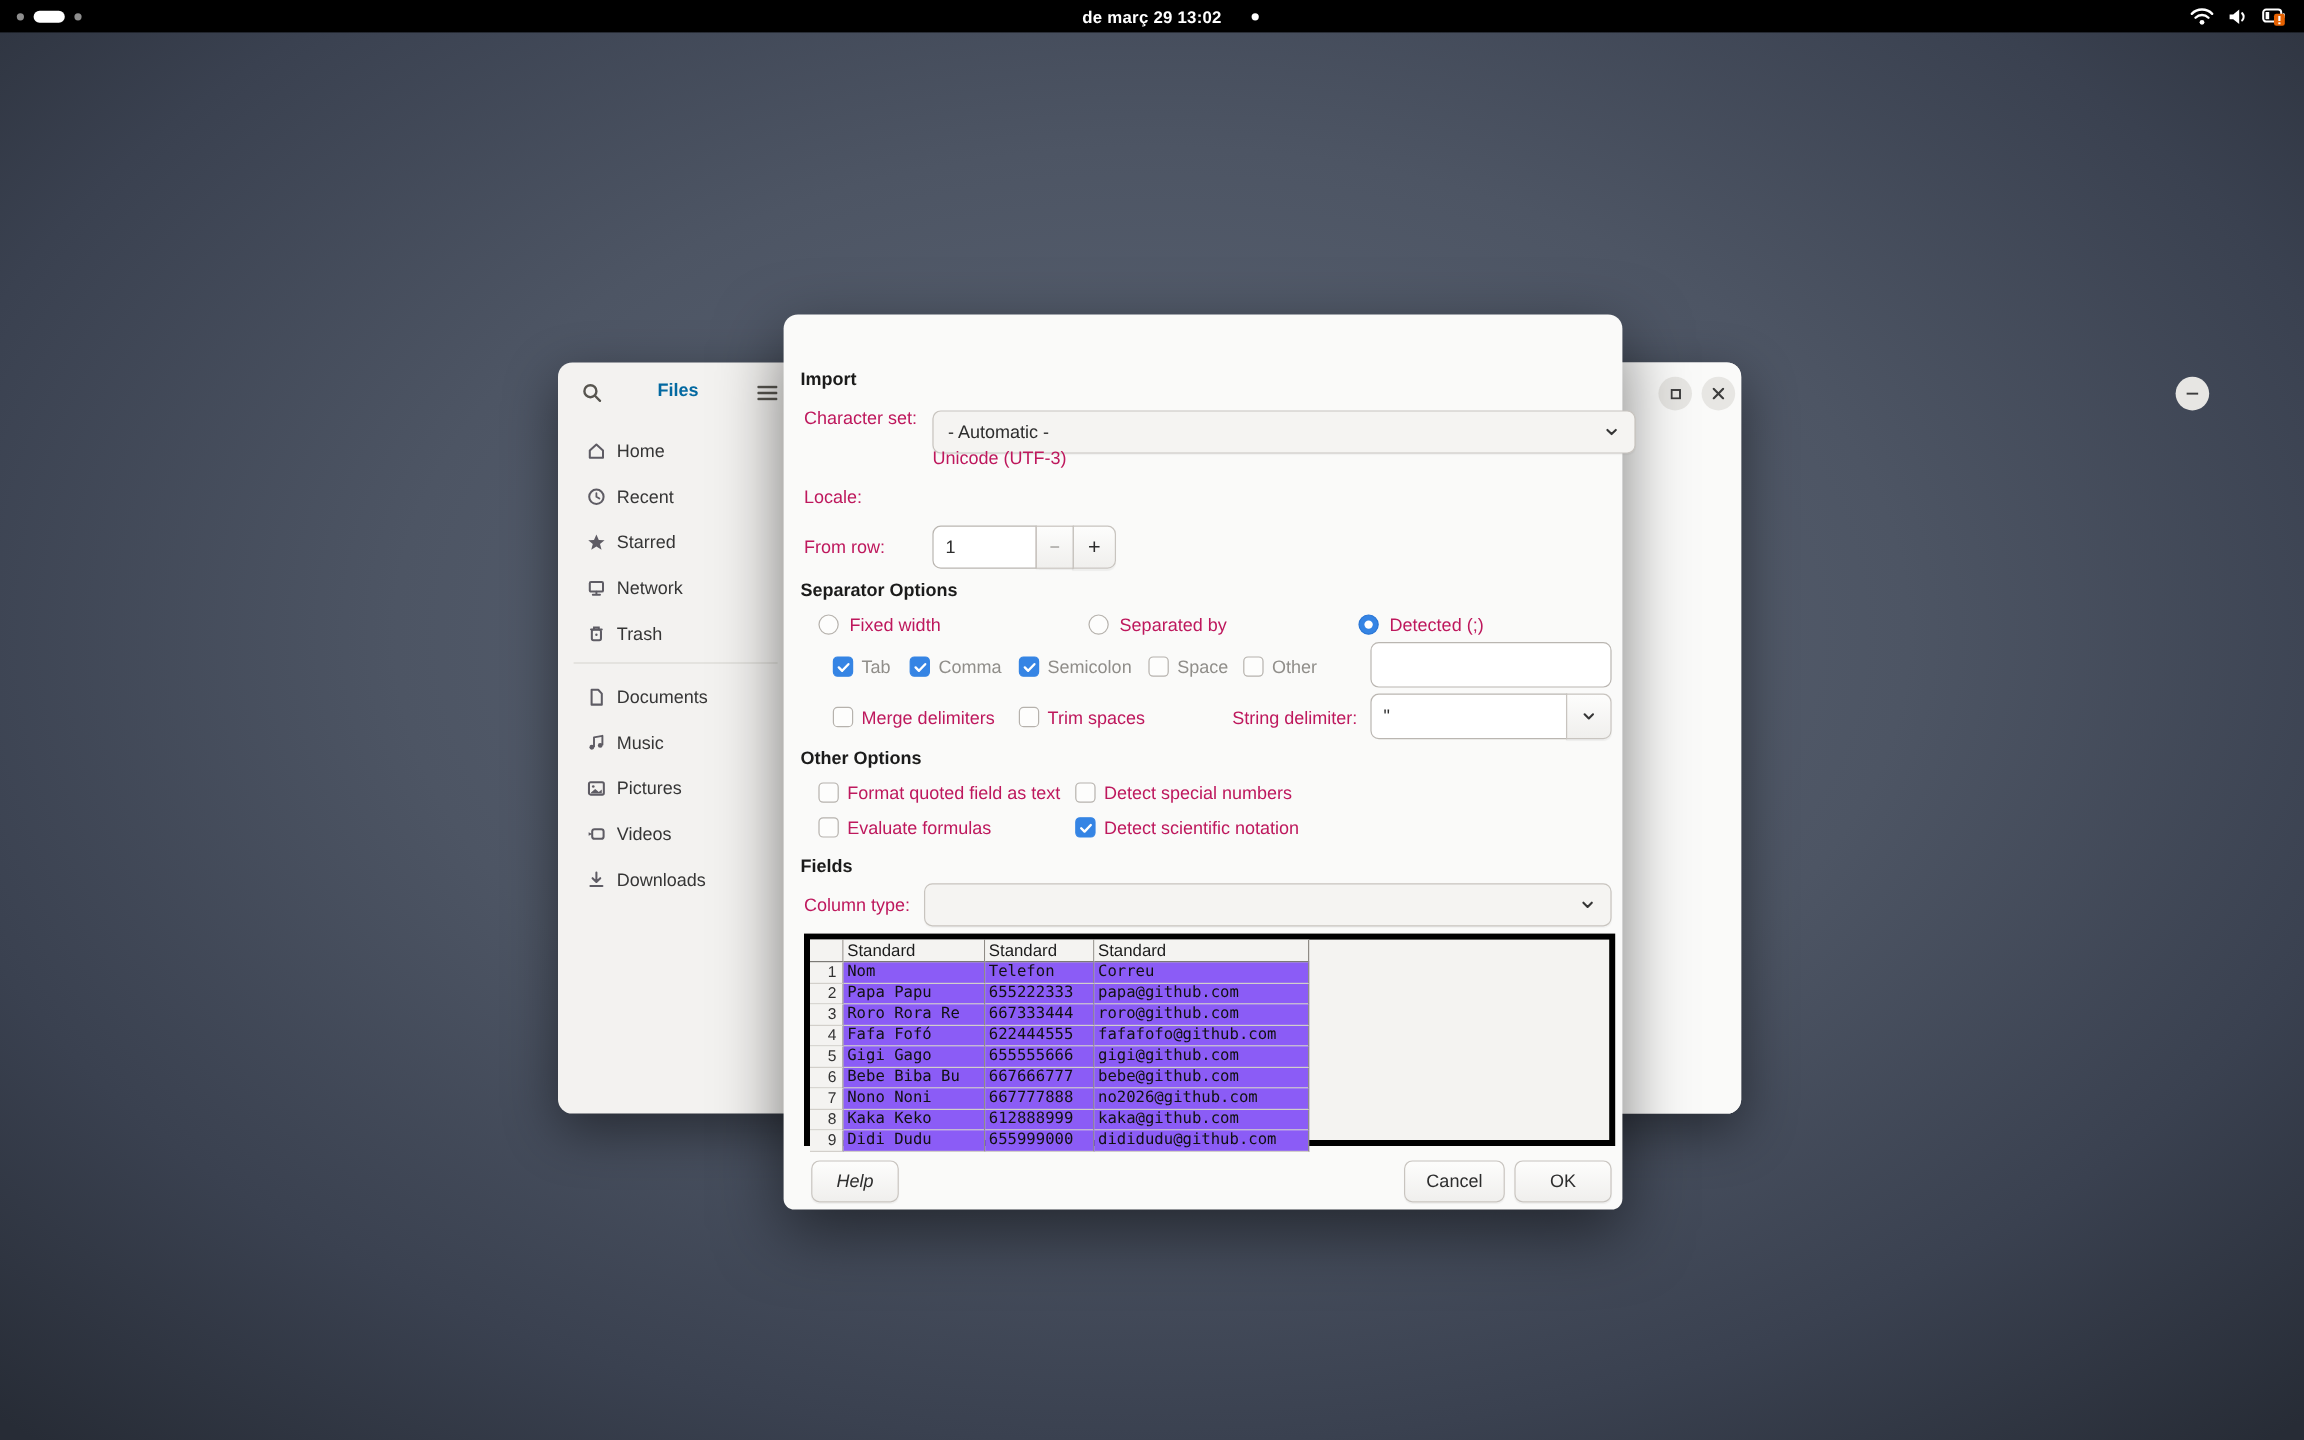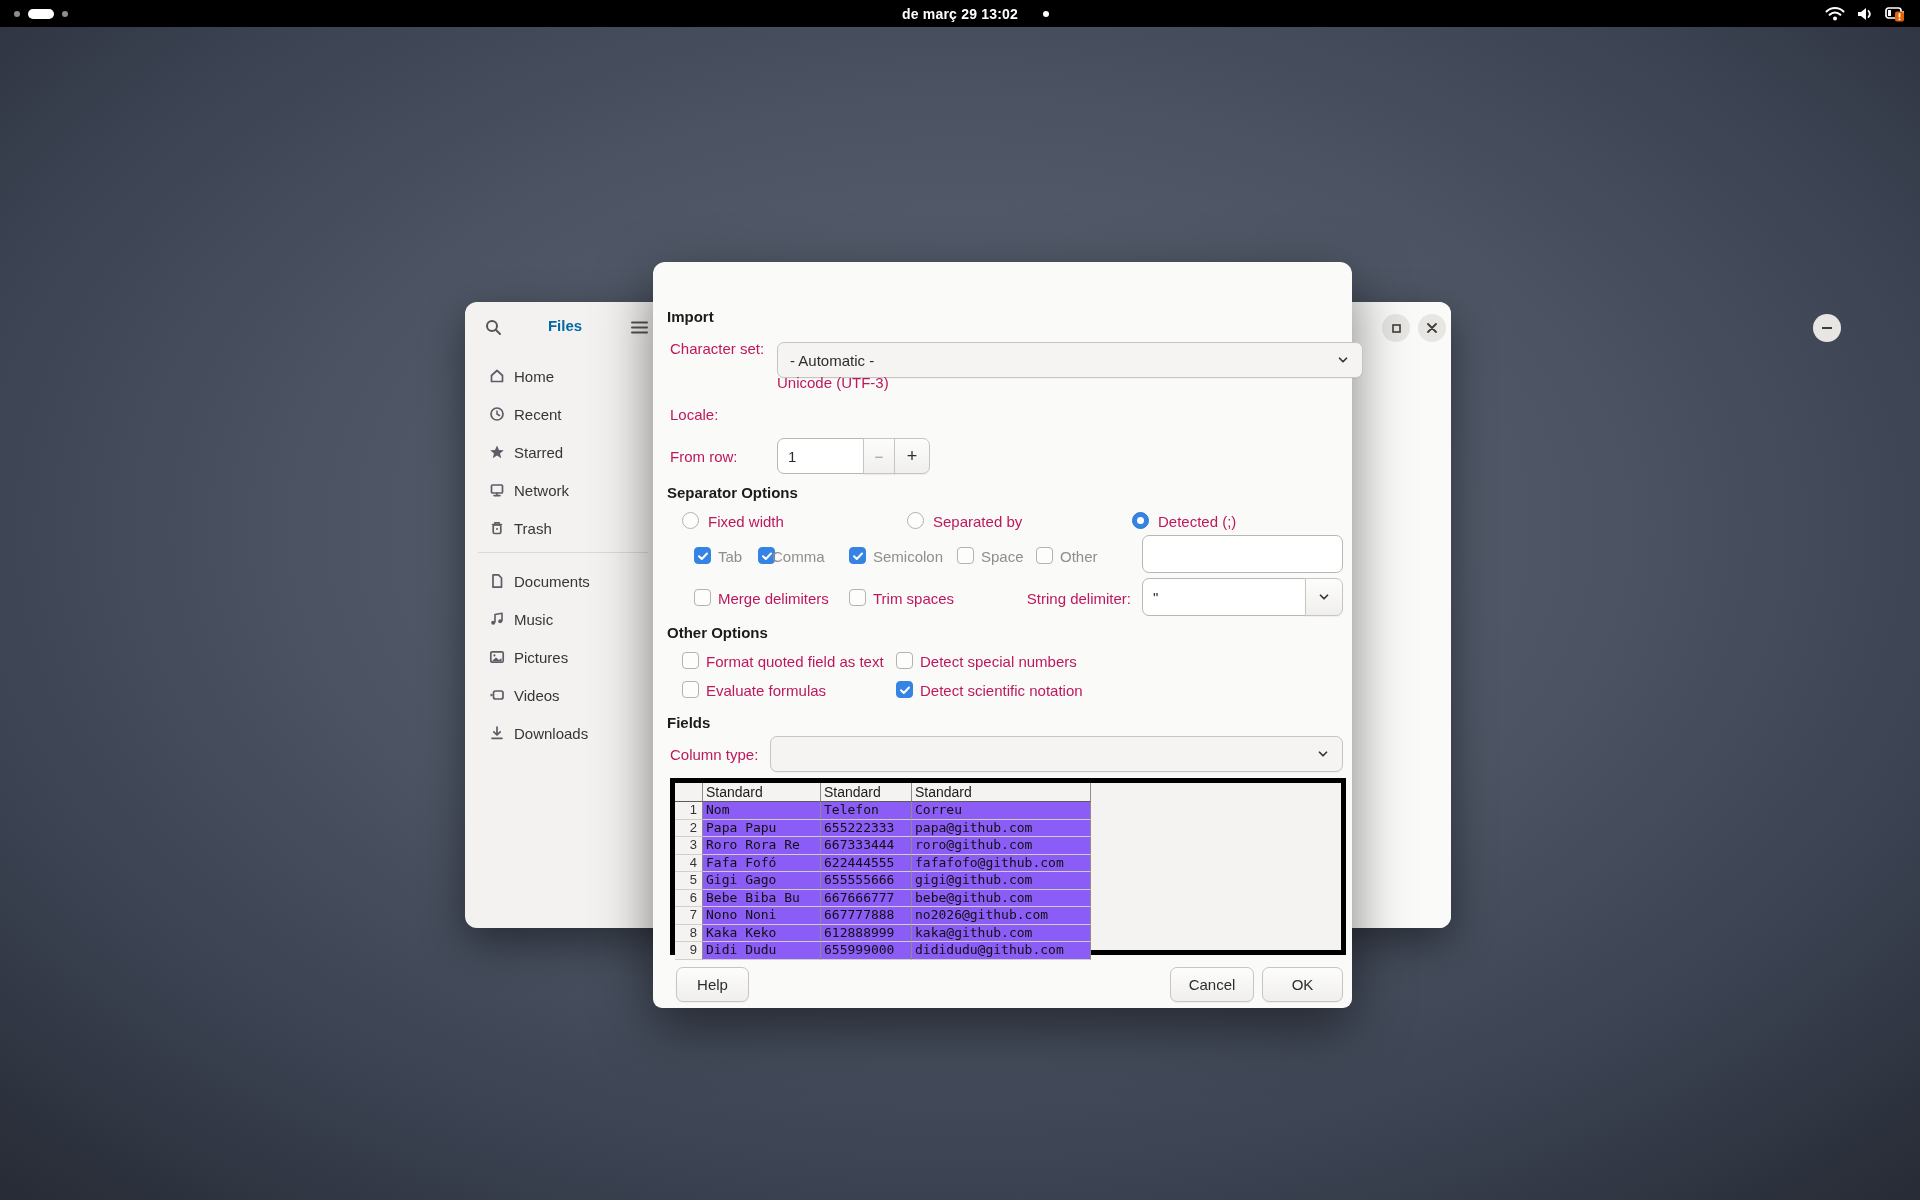--- a/index.html
+++ b/index.html
@@ -221,21 +221,21 @@
       <svg width="12" height="12" viewBox="0 0 12 12">
         <path d="M2 6.2 L4.8 9 L10 3.5" stroke="#fff" stroke-width="2" fill="none" stroke-linecap="round" stroke-linejoin="round"></path>
       </svg>
     </span>
   <div class="lbl glbl" style="left:65px; top:286px;">Tab</div>
   <span class="cb on" style="left:105px; top:285px;">
       <svg width="12" height="12" viewBox="0 0 12 12">
         <path d="M2 6.2 L4.8 9 L10 3.5" stroke="#fff" stroke-width="2" fill="none" stroke-linecap="round" stroke-linejoin="round"></path>
       </svg>
     </span>
-  <div class="lbl glbl" style="left:119px; top:286px;">Comma</div>
+  <div class="lbl glbl" style="left:129px; top:286px;">Comma</div>
   <span class="cb on" style="left:196px; top:285px;">
       <svg width="12" height="12" viewBox="0 0 12 12">
         <path d="M2 6.2 L4.8 9 L10 3.5" stroke="#fff" stroke-width="2" fill="none" stroke-linecap="round" stroke-linejoin="round"></path>
       </svg>
     </span>
   <div class="lbl glbl" style="left:220px; top:286px;">Semicolon</div>
   <span class="cb" style="left:304px; top:285px;"></span>
   <div class="lbl glbl" style="left:328px; top:286px;">Space</div>
   <span class="cb" style="left:383px; top:285px;"></span>
   <div class="lbl glbl" style="left:407px; top:286px;">Other</div>
@@ -332,16 +332,16 @@
       <div class="tcell c3">kaka@github.com</div>
     </div>
     <div class="trow">
       <div class="tcell tnum">9</div>
       <div class="tcell c1">Didi Dudu</div>
       <div class="tcell c2">655999000</div>
       <div class="tcell c3">dididudu@github.com</div>
     </div>
   </div>
 
-  <div class="btn" style="left:23px; top:705px; width:73px;">Help</div>
+  <div class="btn" style="left:23px; top:705px; width:73px;font-style:italic;">Help</div>
   <div class="btn" style="left:517px; top:705px; width:84px;">Cancel</div>
   <div class="btn" style="left:609px; top:705px; width:81px;">OK</div>
 </div>
 
 </body></html>

